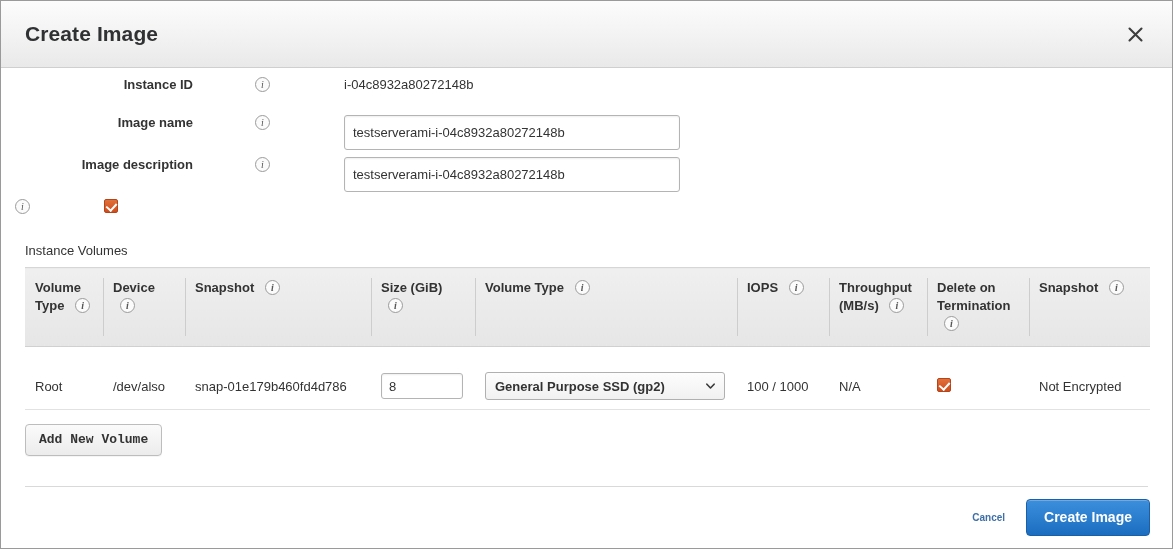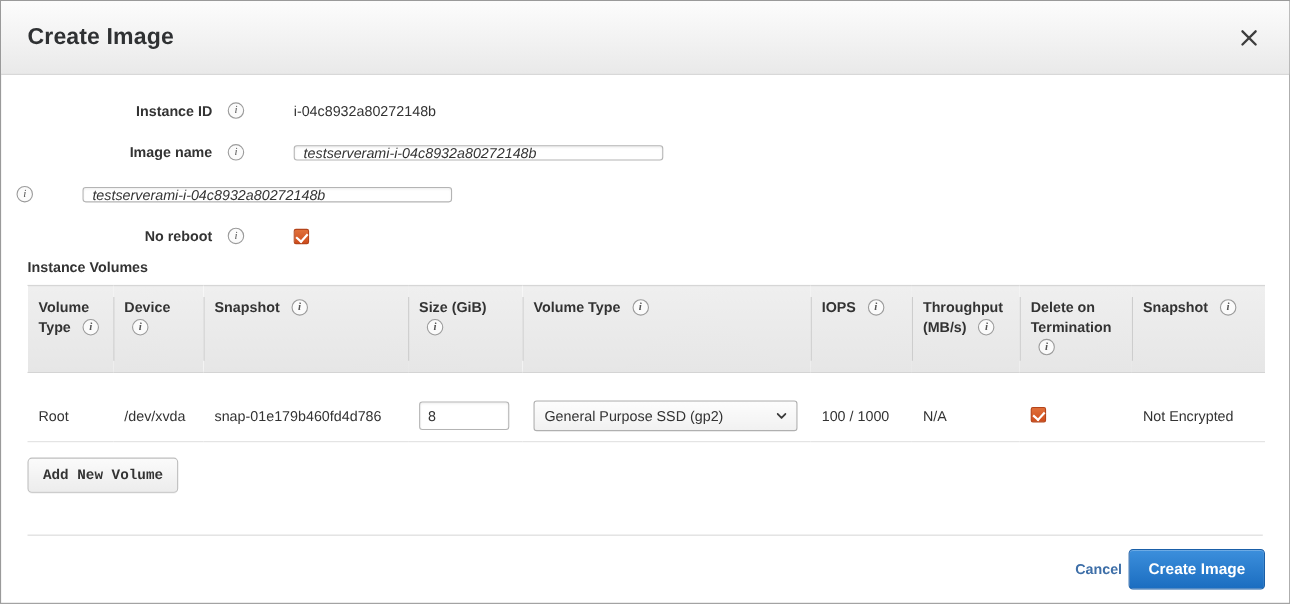--- a/index.html
+++ b/index.html
@@ -59,23 +59,24 @@
     flex: 1 1 auto;
     padding: 0;
     position: relative;
     overflow: hidden;
   }
 
   
   .form-area { padding-top: 9px; }
   .form-row {
     display: flex;
-    align-items: flex-end;
+    align-items: flex-start;
     min-height: 31px;
     margin-bottom: 7px;
+    gap: 48px;
   }
   .form-row.tight { margin-bottom: 5px; }
   .lbl {
     width: 192px;
     text-align: right;
     font-weight: bold;
     font-size: 13px;
     color: #333;
     padding-right: 0;
     white-space: nowrap;
@@ -90,36 +91,35 @@
     font-style: italic;
     font-family: "Liberation Serif", serif;
     line-height: 13px;
     text-align: center;
     display: inline-block;
     margin: 0 0 0 14px;
     cursor: pointer;
     flex: 0 0 auto;
     user-select: none;
   }
-  .field-wrap { margin-left: 45px; display: flex; align-items: center; }
+  .field-wrap { margin-left: 26px; display: flex; align-items: center; }
   .static-val { font-size: 13px; color: #333; }
 
   input.text-input {
     width: 336px;
-    height: 14px;
+    height: 35px;
     padding: 2px 8px;
     font-family: "Liberation Sans", sans-serif;
     font-size: 13px;
     color: #333;
     border: 1px solid #b4b4b4;
     border-radius: 3px;
     background: #fff;
     box-shadow: inset 0 1px 2px rgba(0,0,0,0.07);
     outline: none;
-    font-style: italic;
   }
 
   
   .cbx {
     width: 14px; height: 14px;
     border-radius: 2px;
     background: linear-gradient(to bottom, #e0703a 0%, #cf4d1c 100%);
     border: 1px solid #b4441a;
     display: inline-block;
     position: relative;
@@ -131,21 +131,21 @@
     position: absolute;
     left: 3px; top: 1px;
     width: 5px; height: 8px;
     border: solid #fff;
     border-width: 0 2px 2px 0;
     transform: rotate(42deg);
   }
 
   
   .section-title {
-    font-weight: bold;
+    font-weight: normal;
     font-size: 13px;
     color: #333;
     margin: 13px 0 9px 24px;
   }
 
   
   .tbl-wrap { padding: 0 24px 0 24px; }
   table.vol {
     width: 1125px;
     border-collapse: collapse;
@@ -205,20 +205,21 @@
     border-radius: 3px;
     background: linear-gradient(to bottom, #fdfdfd 0%, #f1f1f1 100%);
     display: flex;
     align-items: center;
     padding: 0 26px 0 9px;
     font-size: 13px;
     color: #333;
     cursor: pointer;
     white-space: nowrap;
     overflow: hidden;
+    font-weight: bold;
   }
   .sel .chev {
     position: absolute;
     right: 9px; top: 50%;
     transform: translateY(-50%);
     width: 9px; height: 9px;
   }
 
   
   .btn-add {
@@ -255,24 +256,24 @@
     padding: 0 22px 0 0;
   }
   .footer-sep {
     position: absolute;
     left: 24px; right: 24px; top: 0;
     height: 1px;
     background: #d9d9d9;
   }
   .cancel-link {
     color: #3e6fa8;
-    font-size: 13px;
+    font-size: 10px;
     font-weight: bold;
     text-decoration: none;
-    margin-right: 6px;
+    margin-right: 21px;
     cursor: pointer;
   }
   .btn-primary {
     padding: 9px 17px 10px 17px;
     font-family: "Liberation Sans", sans-serif;
     font-size: 14px;
     font-weight: bold;
     color: #ffffff;
     background: linear-gradient(to bottom, #3c8fdc 0%, #1b6dc0 100%);
     border: 1px solid #1a5fa8;
@@ -309,28 +310,28 @@
 
       <div class="form-row">
         <div class="lbl">Image name</div>
         <span class="info">i</span>
         <div class="field-wrap">
           <input class="text-input" type="text" value="testserverami-i-04c8932a80272148b" style="">
         </div>
       </div>
 
       <div class="form-row">
+        <div class="lbl">Image description</div>
         <span class="info">i</span>
         <div class="field-wrap">
           <input class="text-input" type="text" value="testserverami-i-04c8932a80272148b" style="">
         </div>
       </div>
 
       <div class="form-row tight">
-        <div class="lbl">No reboot</div>
         <span class="info">i</span>
         <div class="field-wrap">
           <span class="cbx"></span>
         </div>
       </div>
 
     </div>
 
     <div class="section-title">Instance Volumes</div>
 
@@ -383,21 +384,21 @@
             </th>
             <th>
               <span class="hdr">Snapshot</span>
               <span class="info">i</span>
             </th>
           </tr>
         </thead>
         <tbody>
           <tr>
             <td>Root</td>
-            <td>/dev/xvda</td>
+            <td>/dev/also</td>
             <td>snap-01e179b460fd4d786</td>
             <td>
               <input class="size-input" type="text" value="8" style="">
             </td>
             <td>
               <div class="sel">
                 <span>General Purpose SSD (gp2)</span>
                 <svg class="chev" viewBox="0 0 10 10" aria-hidden="true">
                   <path d="M1 3 L5 7.2 L9 3" stroke="#3a3a3a" stroke-width="1.8" fill="none" stroke-linecap="round" stroke-linejoin="round"></path>
                 </svg>

